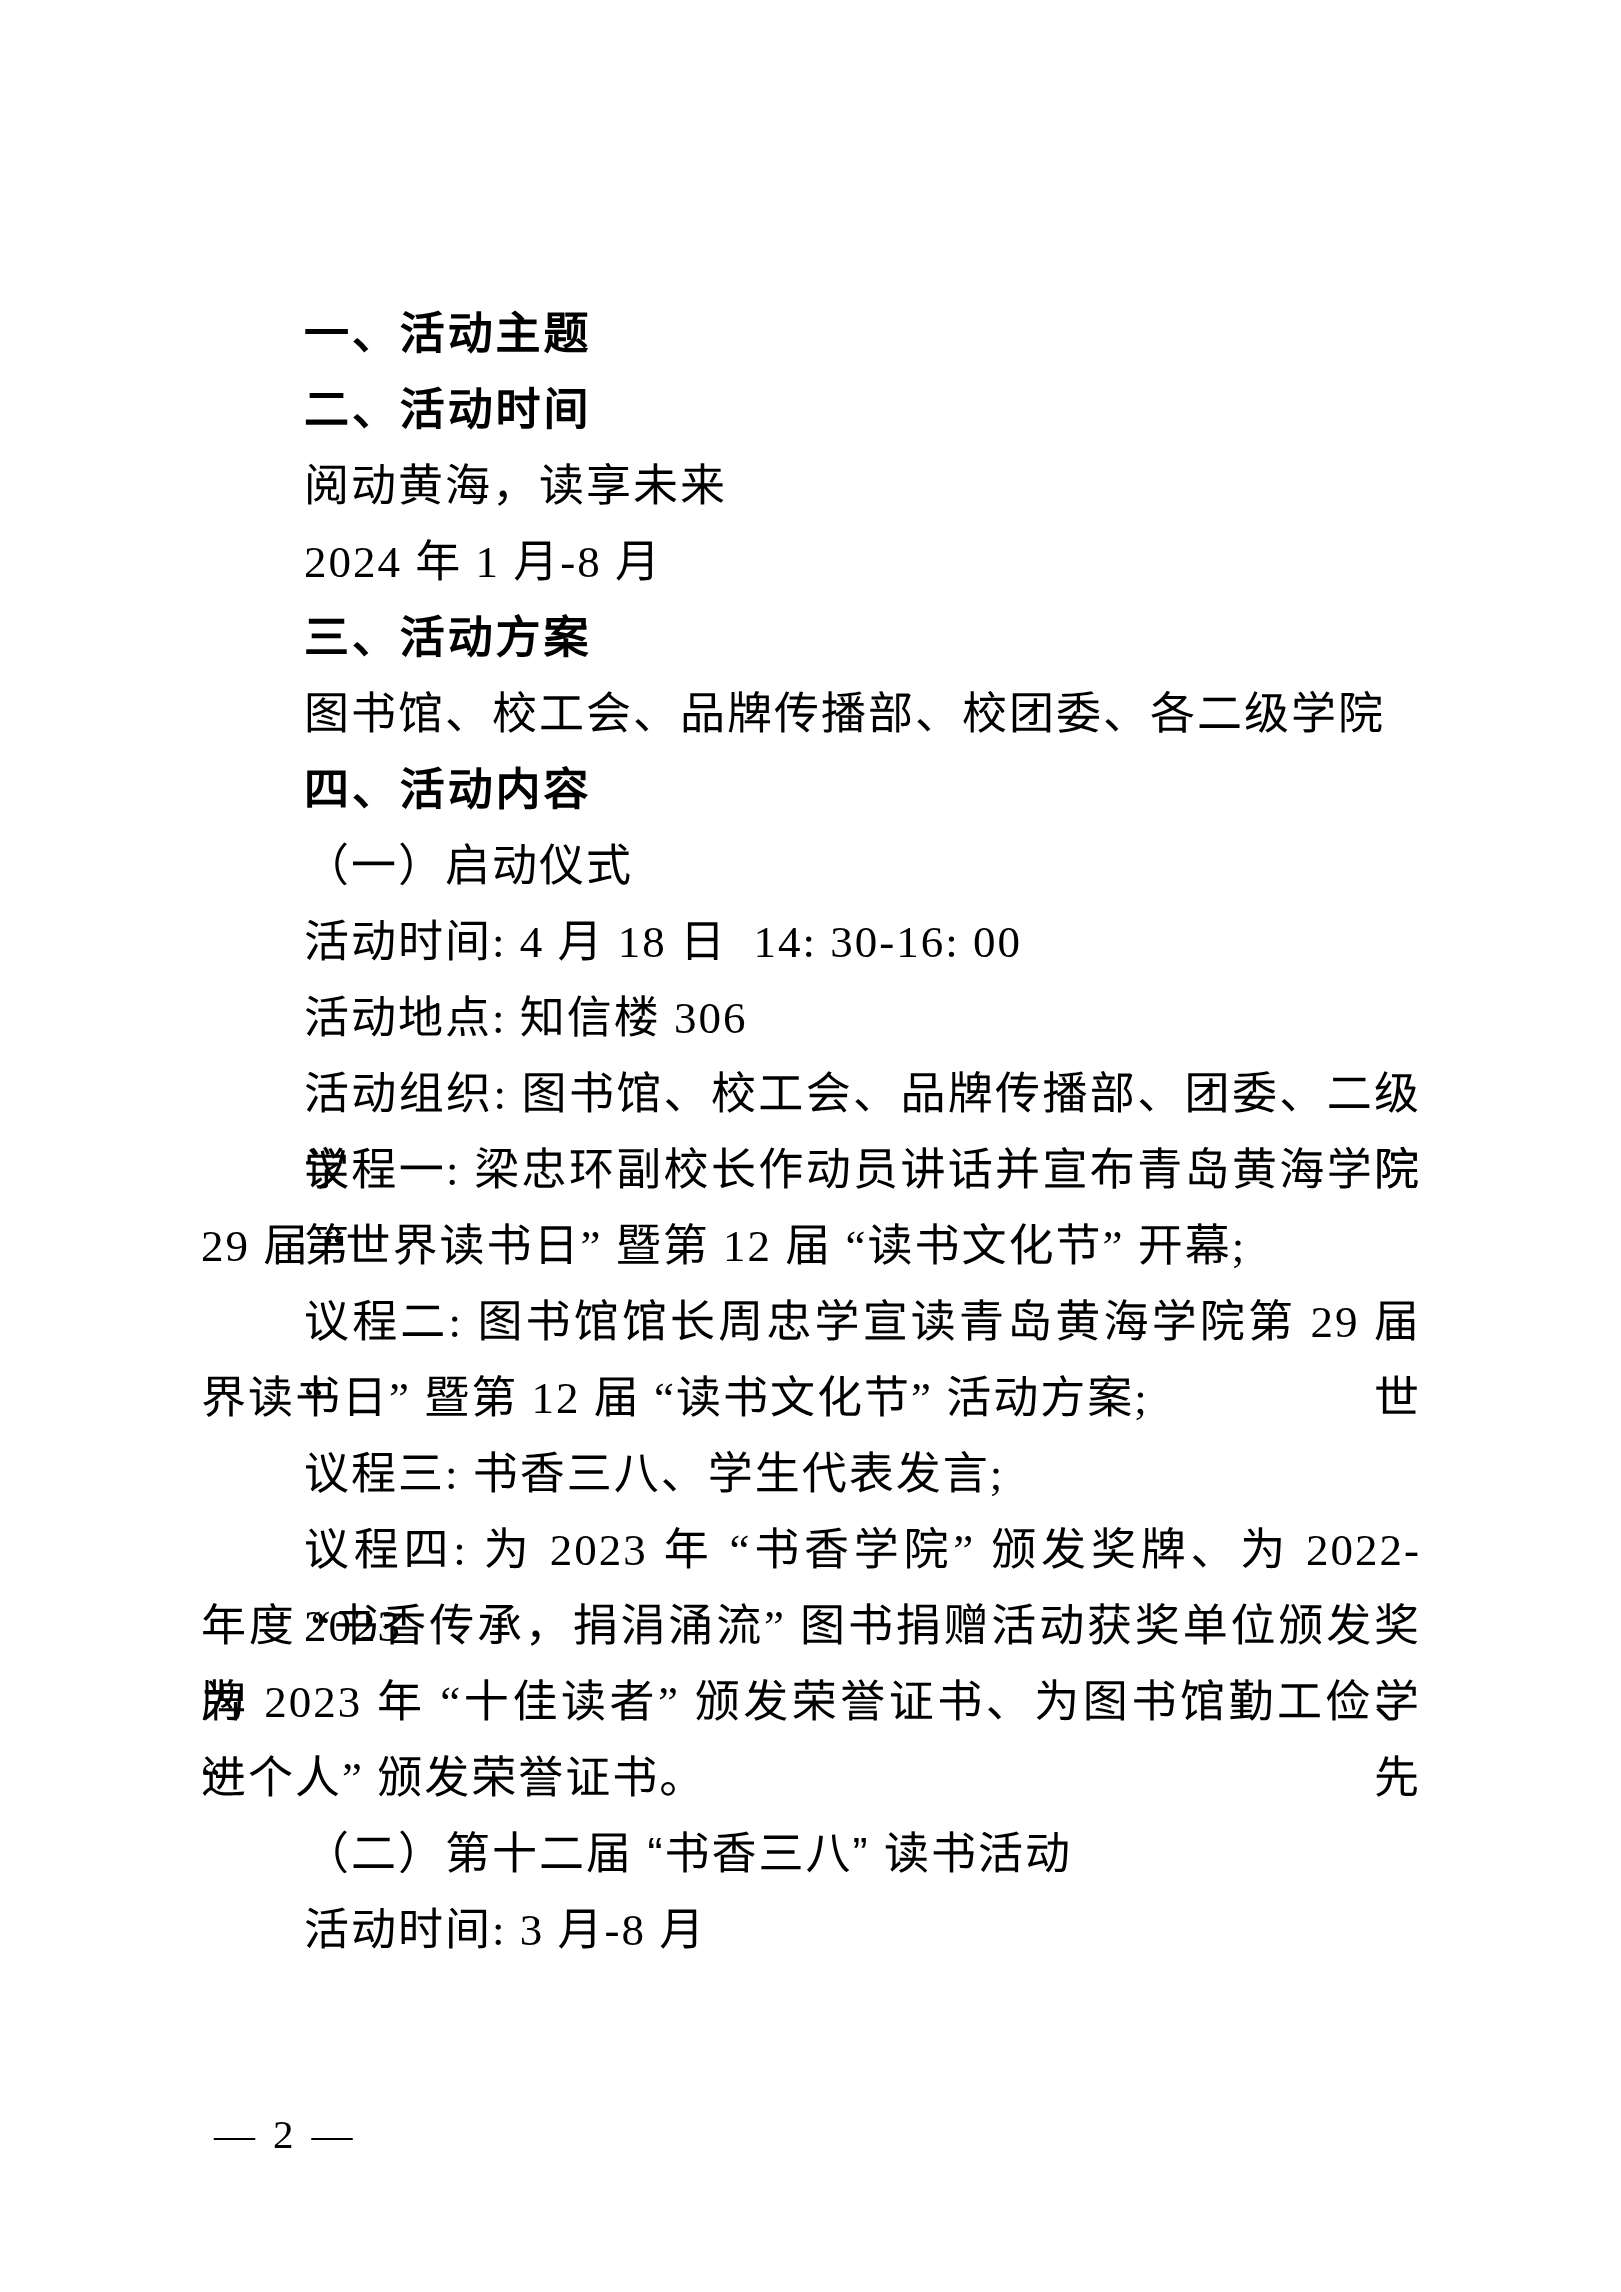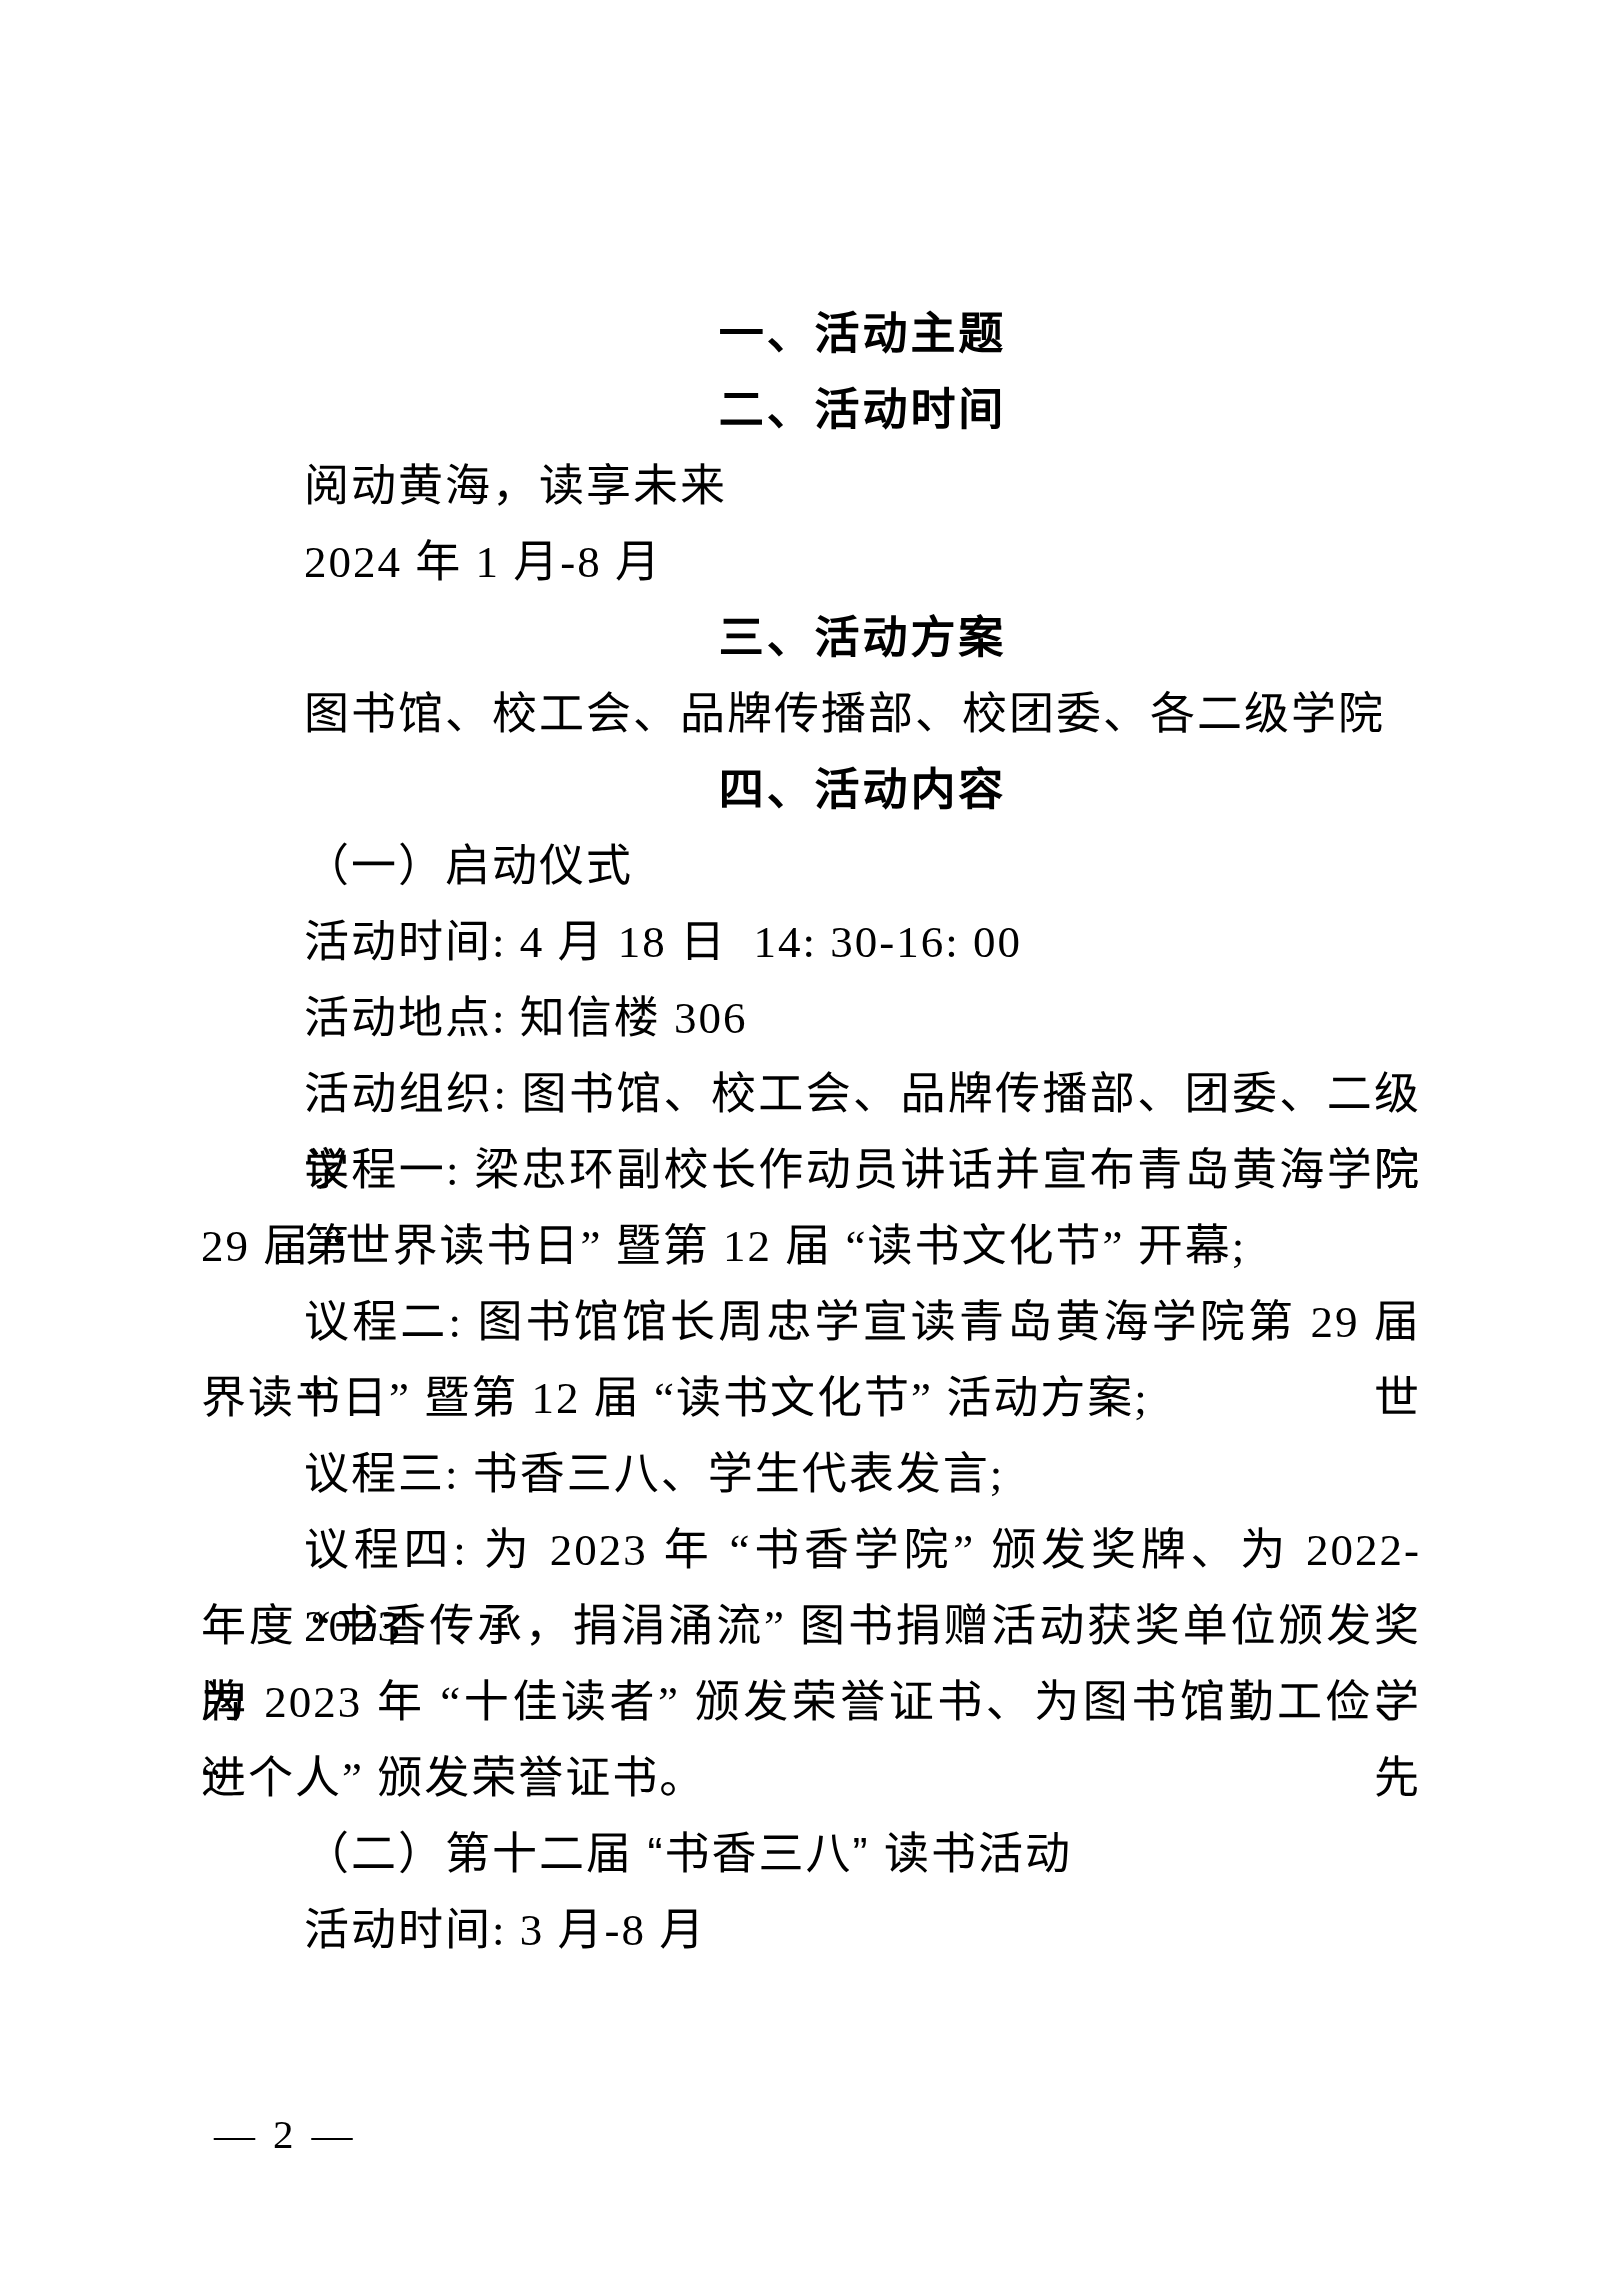--- a/index.html
+++ b/index.html
@@ -36,21 +36,20 @@
     white-space: pre;
     color: #000000;
   }
   .line.indent {
     padding-left: 103px;
   }
   .line.heading {
     font-family: "Liberation Sans", sans-serif;
     font-weight: bold;
     letter-spacing: 2.9px;
-    text-align: center;
   }
   .line.body {
     font-family: "Liberation Serif", serif;
   }
   .line.kaiti {
     font-family: Liberation Sans, sans-serif;
   }
   .line.justify {
     white-space: normal;
     text-align: justify;

